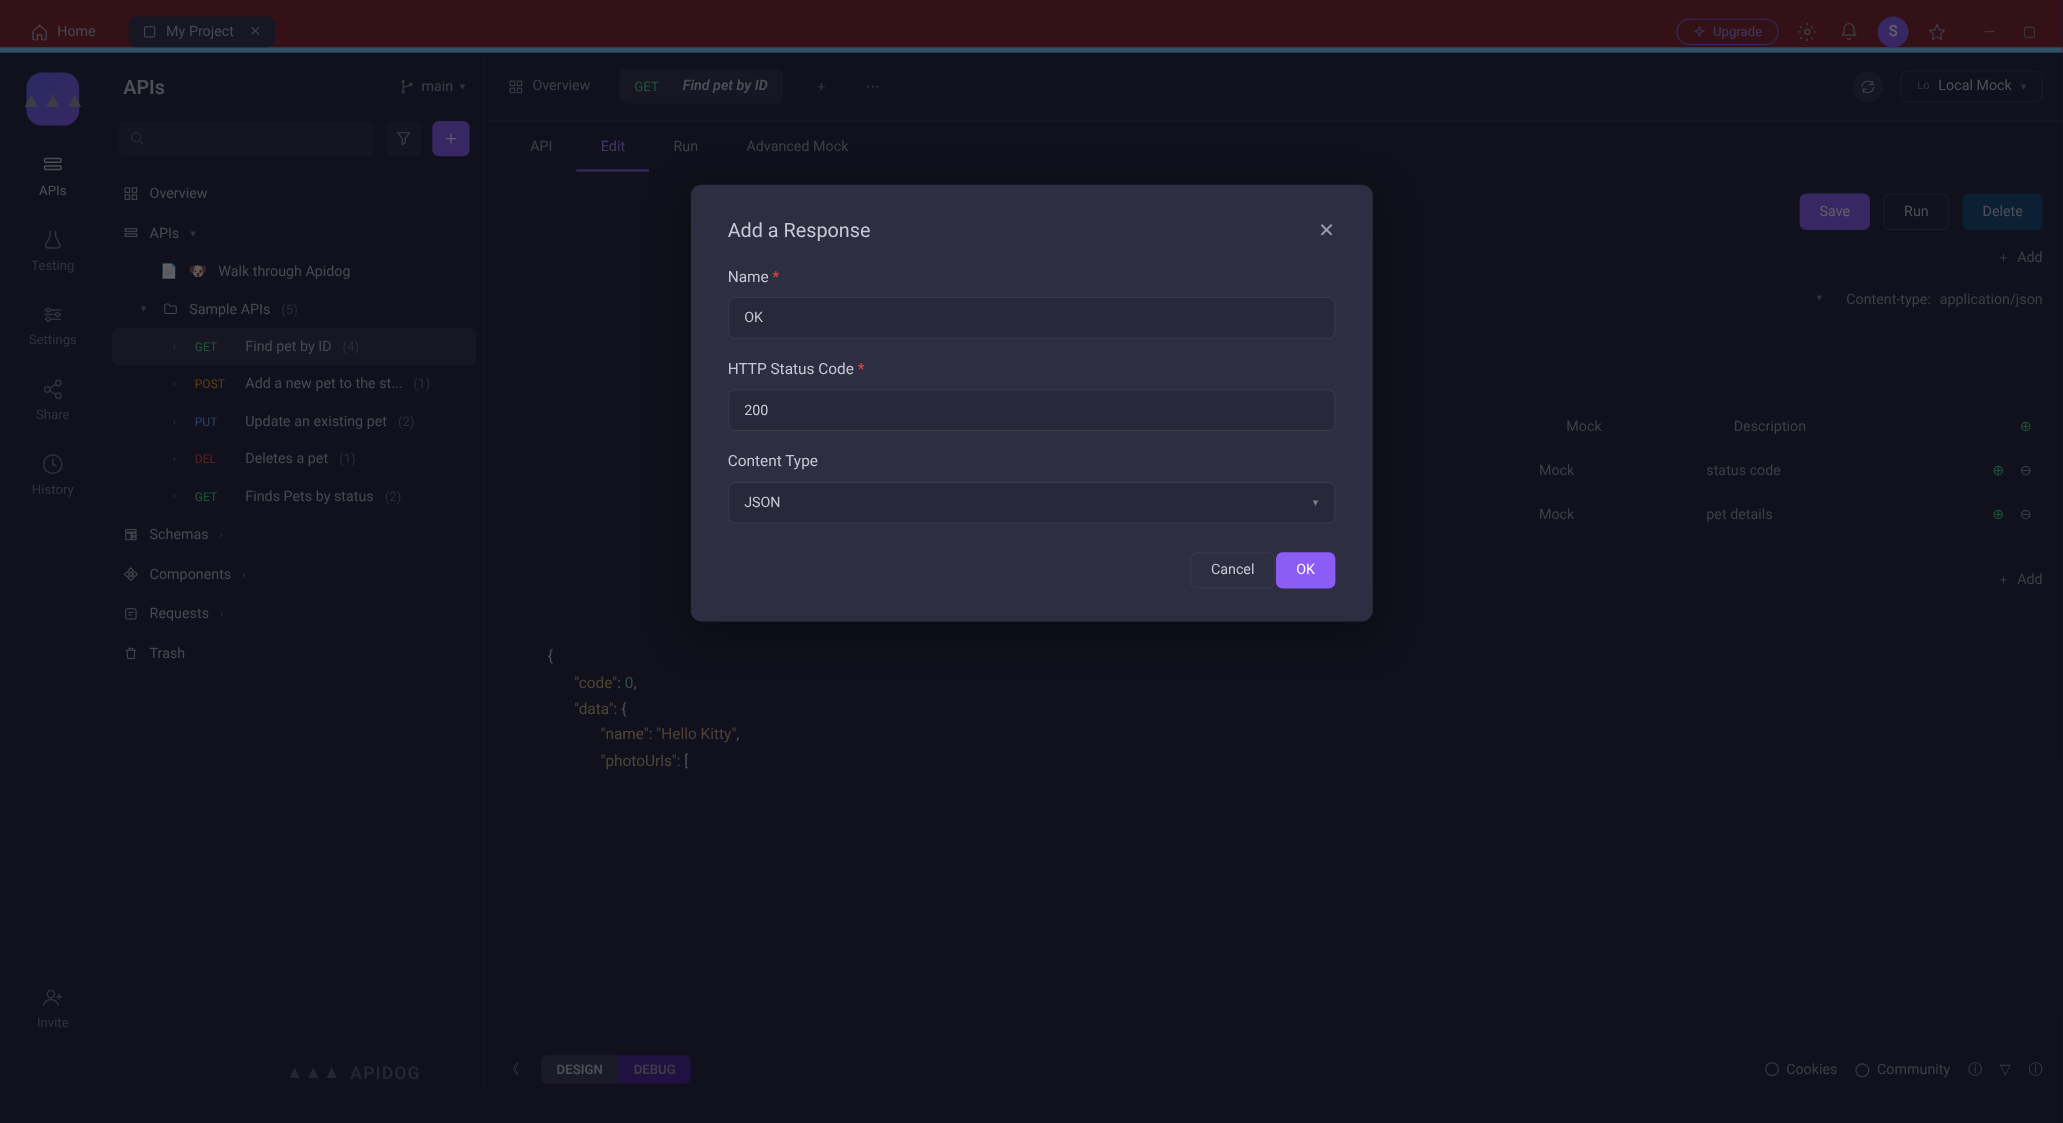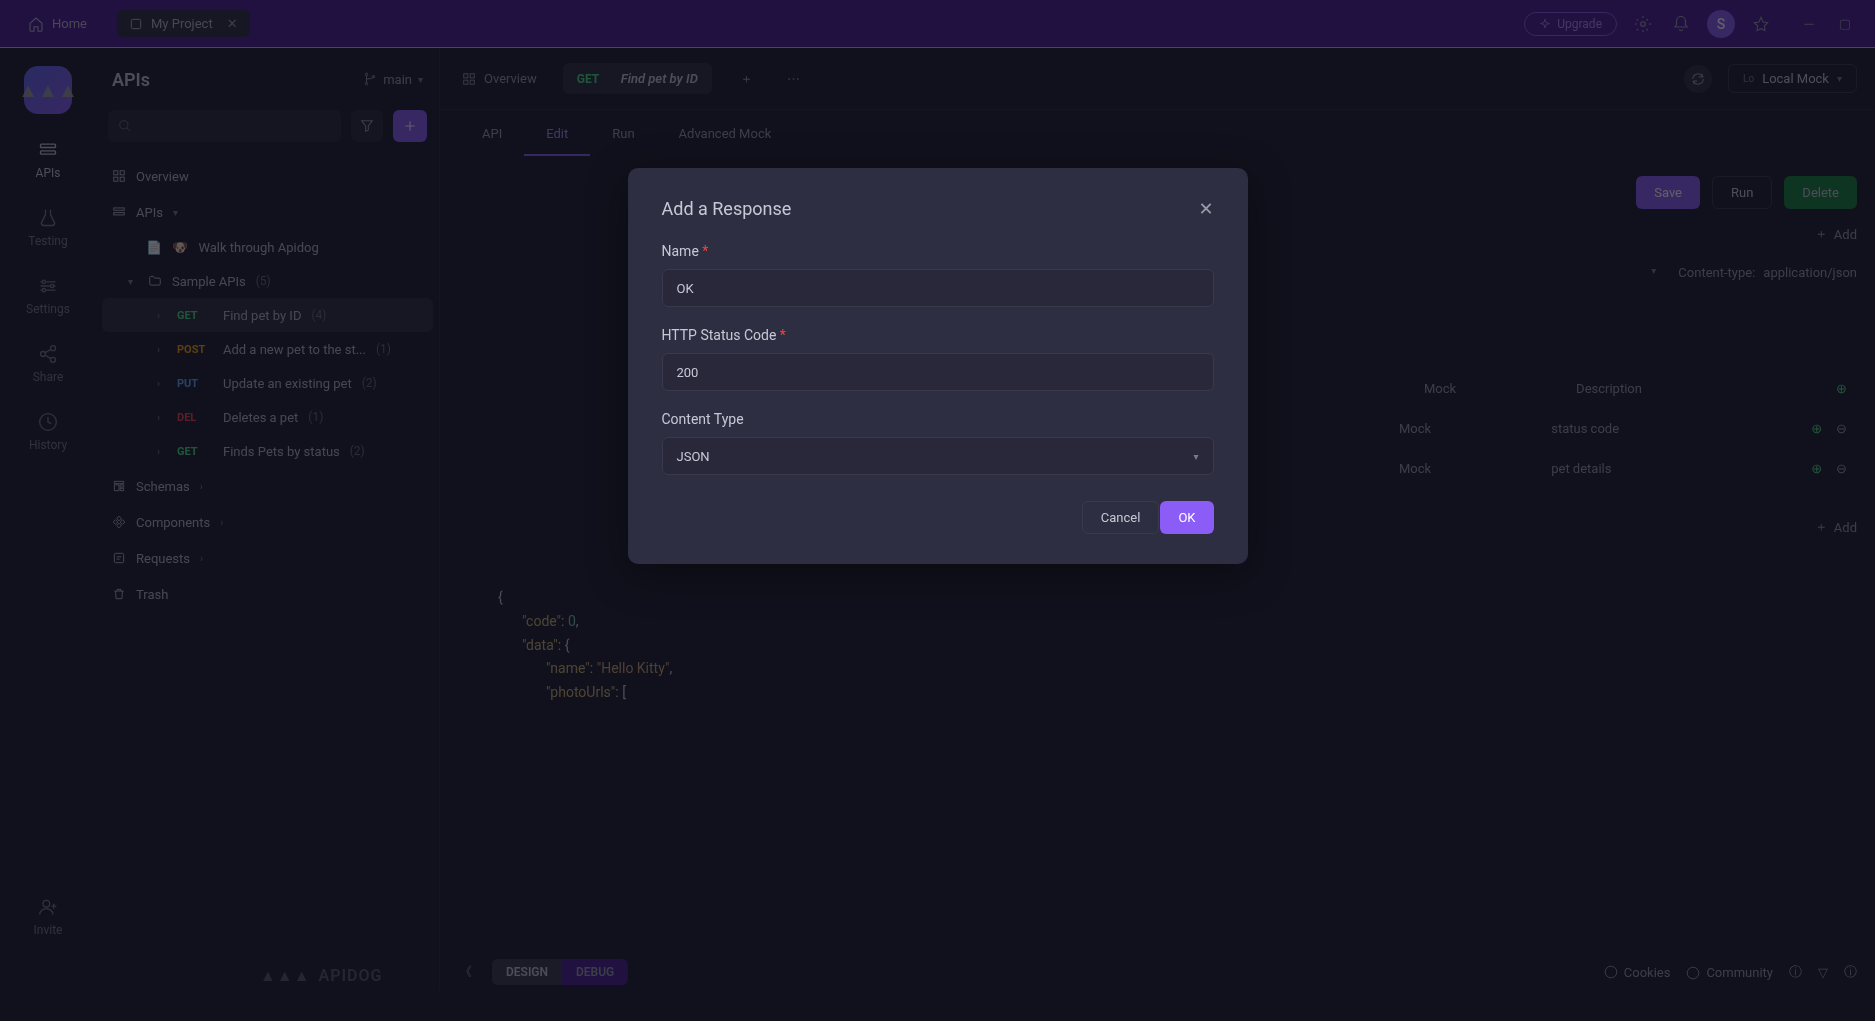--- a/index.html
+++ b/index.html
@@ -1,17 +1,17 @@
 <!DOCTYPE html>
 <html><head>
 <meta charset="utf-8">
 <style>
 *{margin:0;padding:0;box-sizing:border-box;font-family:-apple-system,BlinkMacSystemFont,'Segoe UI',Roboto,sans-serif}
 body{background:#1e1e2e;color:#9b9ba8;font-size:13px;overflow:hidden;height:1021px;width:1875px;position:relative}
-.titlebar{height:48px;background:#4c1d95;display:flex;align-items:center;padding:0 18px;border-bottom:1px solid #7dd3fc}
+.titlebar{height:48px;background:#7f1d1d;display:flex;align-items:flex-end;padding:0 18px;border-bottom:5px solid #7dd3fc}
 .home-btn{display:flex;align-items:center;gap:8px;color:#b8b8c5;padding:6px 10px;cursor:pointer}
 .tab-btn{display:flex;align-items:center;gap:8px;background:#2e2e42;border-radius:6px;padding:6px 12px;margin-left:20px;color:#b8b8c5}
 .tab-close{margin-left:6px;color:#9b9ba8;cursor:pointer}
 .title-right{margin-left:auto;display:flex;align-items:center;gap:14px}
 .upgrade-btn{border:1px solid #8b5cf6;border-radius:14px;padding:4px 14px;color:#a78bfa;display:flex;align-items:center;gap:6px;font-size:12px}
 .icon-btn{width:24px;height:24px;display:flex;align-items:center;justify-content:center;color:#9b9ba8;cursor:pointer}
 .avatar{width:28px;height:28px;border-radius:50%;background:#8b5cf6;color:white;display:flex;align-items:center;justify-content:center;font-size:14px;font-weight:500}
 .window-controls{display:flex;gap:12px;margin-left:10px}
 .main-area{display:flex;height:calc(100% - 48px - 30px);position:relative}
 .left-rail{width:96px;background:#1e1e2e;display:flex;flex-direction:column;align-items:center;padding-top:18px;gap:0}
@@ -27,21 +27,21 @@
 .filter-btn{width:32px;height:32px;background:#28283a;border-radius:6px;display:flex;align-items:center;justify-content:center;cursor:pointer}
 .add-btn{width:34px;height:32px;background:#8b5cf6;border-radius:6px;display:flex;align-items:center;justify-content:center;color:white;cursor:pointer}
 .tree{flex:1;overflow:auto;padding:8px 6px}
 .tree-row{display:flex;align-items:center;height:36px;padding:0 10px;color:#b8b8c5;cursor:pointer;border-radius:6px;gap:10px}
 .tree-row.selected{background:#2e2e42}
 .tree-row.small{height:34px;font-size:13px}
 .tree-indent-1{padding-left:26px}
 .tree-indent-2{padding-left:44px}
 .tree-indent-3{padding-left:55px}
 .caret{width:10px;color:#7a7a8a;font-size:10px}
-.method{font-weight:700;font-size:11px;width:36px}
+.method{font-weight:400;font-size:11px;width:36px}
 .method.get{color:#4ade80}
 .method.post{color:#f59e0b}
 .method.put{color:#60a5fa}
 .method.del{color:#ef4444}
 .tree-count{color:#6a6a7a;font-size:12px}
 .content{flex:1;display:flex;flex-direction:column;background:#1e1e2e}
 .tab-bar{height:62px;display:flex;align-items:center;padding:0 18px;gap:22px;border-bottom:1px solid #2a2a3a}
 .tab{display:flex;align-items:center;gap:8px;color:#9b9ba8;cursor:pointer;padding:6px 4px}
 .tab.active{color:#c8c8d5}
 .tab .method{font-size:12px}
@@ -50,21 +50,21 @@
 .env-select{display:flex;align-items:center;gap:8px;color:#c8c8d5;border:1px solid #3a3a4a;padding:6px 14px;border-radius:6px}
 .local-badge{color:#7a7a8a;font-size:10px}
 .sync-icon{width:28px;height:28px;border-radius:50%;background:#2e2e42;display:flex;align-items:center;justify-content:center}
 .sub-tabs{height:48px;display:flex;align-items:center;padding:0 20px;gap:0}
 .sub-tab{padding:13px 22px;color:#9b9ba8;cursor:pointer;border-bottom:2px solid transparent}
 .sub-tab.active{color:#a78bfa;border-bottom-color:#8b5cf6}
 .content-body{flex:1;padding:18px;position:relative}
 .action-row{display:flex;justify-content:flex-end;gap:12px;margin-bottom:16px}
 .btn{padding:8px 18px;border-radius:6px;cursor:pointer;font-size:13px;border:none;color:#c8c8d5}
 .btn.primary{background:#8b5cf6;color:white}
-.btn.secondary{background:#15803d}
+.btn.secondary{background:#0c4a6e}
 .btn.outline{border:1px solid #3a3a4a;background:transparent}
 .section-row{margin-bottom:14px;display:flex;justify-content:flex-end;align-items:center;gap:10px}
 .add-link{display:flex;align-items:center;gap:6px;color:#9b9ba8;cursor:pointer}
 .meta-row{display:flex;justify-content:flex-end;gap:22px;padding:8px 0}
 .meta-item{display:flex;align-items:center;gap:8px;color:#9b9ba8}
 .dropdown-caret{color:#7a7a8a;font-size:10px}
 .table-area{margin-top:80px}
 .table-row{display:flex;justify-content:flex-end;align-items:center;height:40px;gap:120px;color:#9b9ba8;padding-right:10px}
 .table-row .desc-col{width:140px}
 .row-actions{display:flex;gap:14px}

